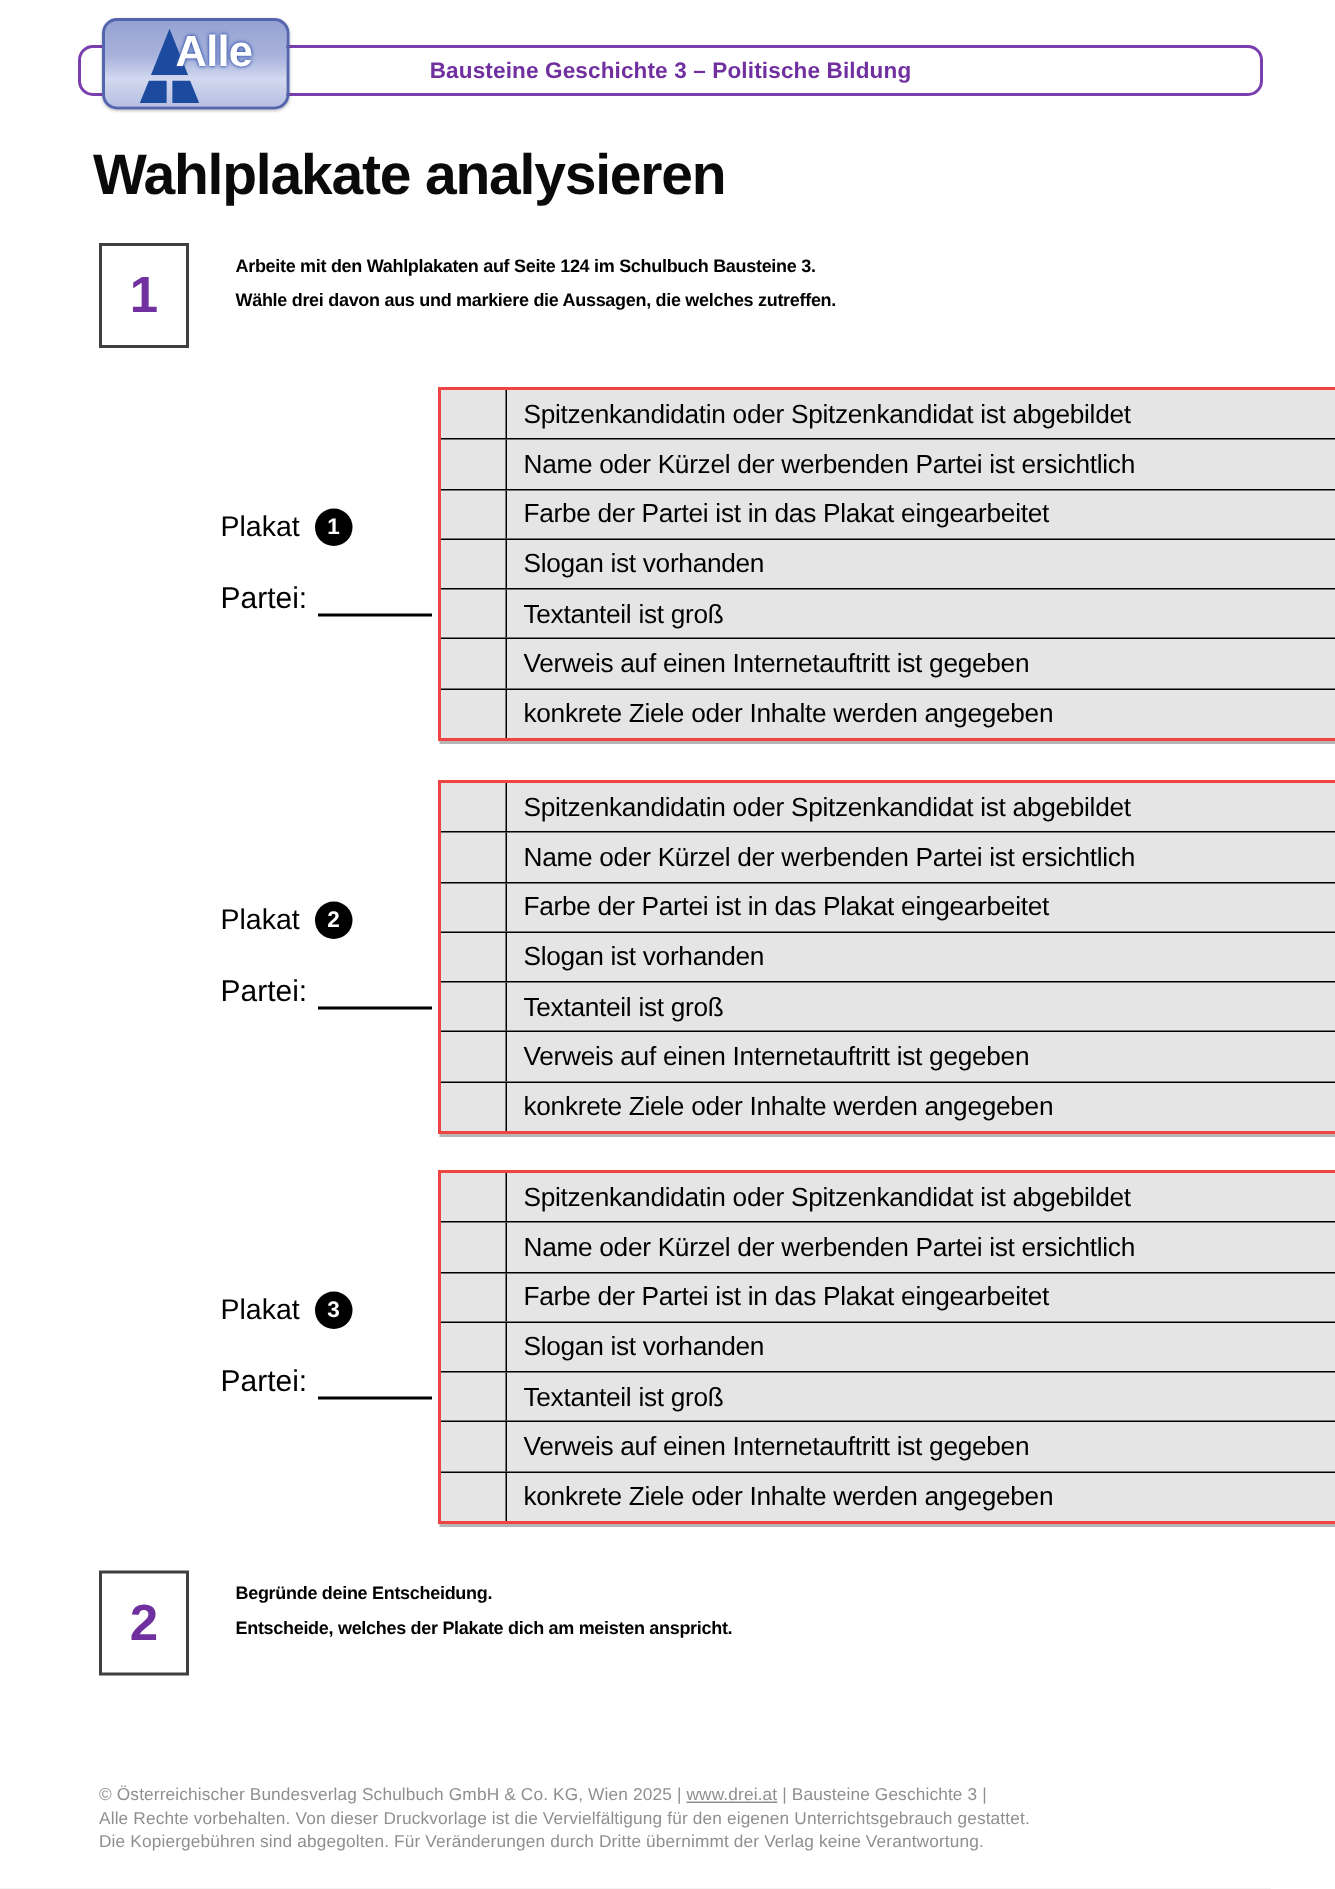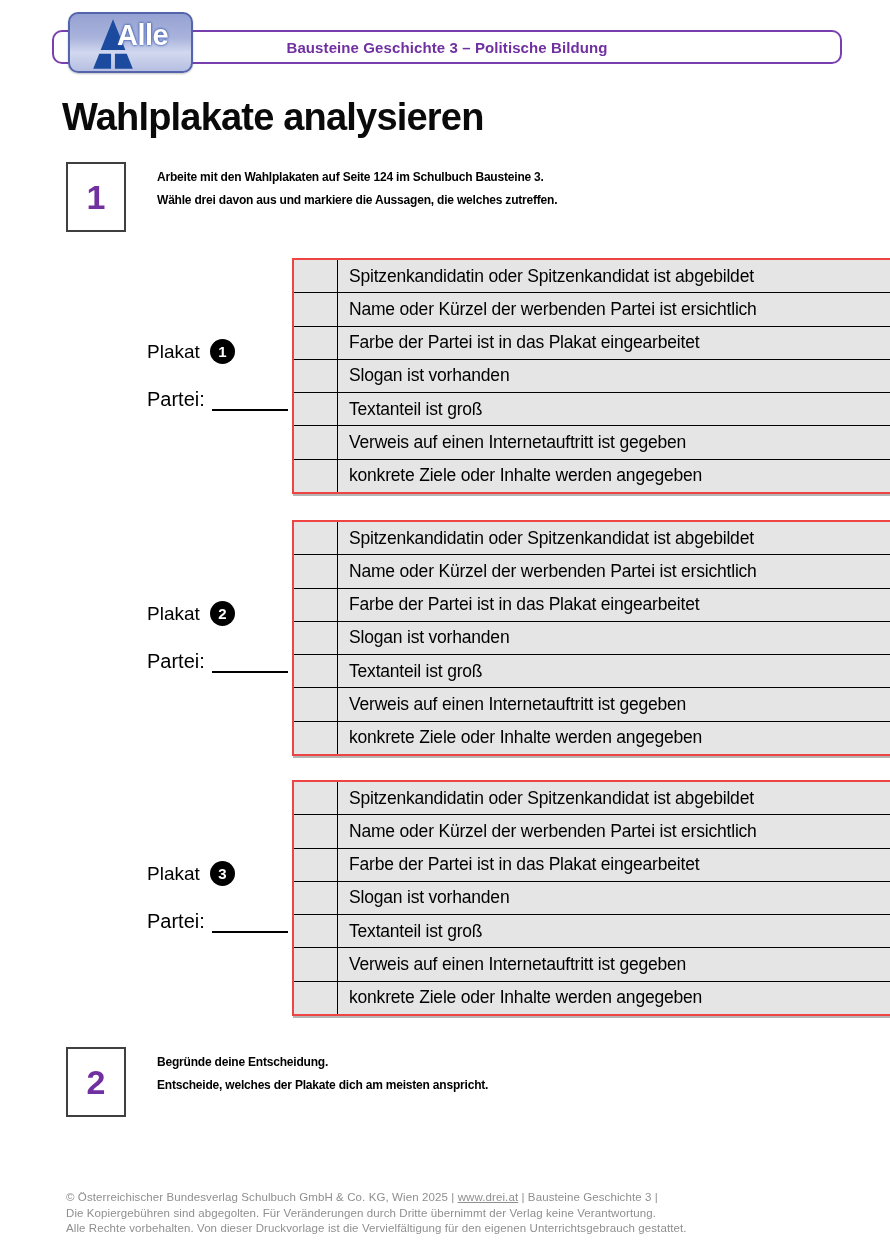--- a/index.html
+++ b/index.html
@@ -255,17 +255,17 @@
   <div class="task-box task2-box">
     <span class="num">2</span>
   </div>
   <div class="task-text task2-text">
     <div>Begründe deine Entscheidung.</div>
     <div>Entscheide, welches der Plakate dich am meisten anspricht.</div>
   </div>
 
   <div class="footer">
     <div><span>© Österreichischer Bundesverlag Schulbuch GmbH &amp; Co. KG, Wien 2025 | </span><span class="link">www.drei.at</span><span> | Bausteine Geschichte 3 |</span></div>
+    <div>Alle Rechte vorbehalten. Von dieser Druckvorlage ist die Vervielfältigung für den eigenen Unterrichtsgebrauch gestattet.</div>
     <div>Die Kopiergebühren sind abgegolten. Für Veränderungen durch Dritte übernimmt der Verlag keine Verantwortung.</div>
-    <div>Alle Rechte vorbehalten. Von dieser Druckvorlage ist die Vervielfältigung für den eigenen Unterrichtsgebrauch gestattet.</div>
   </div>
 
 </div>
 
 </body></html>

